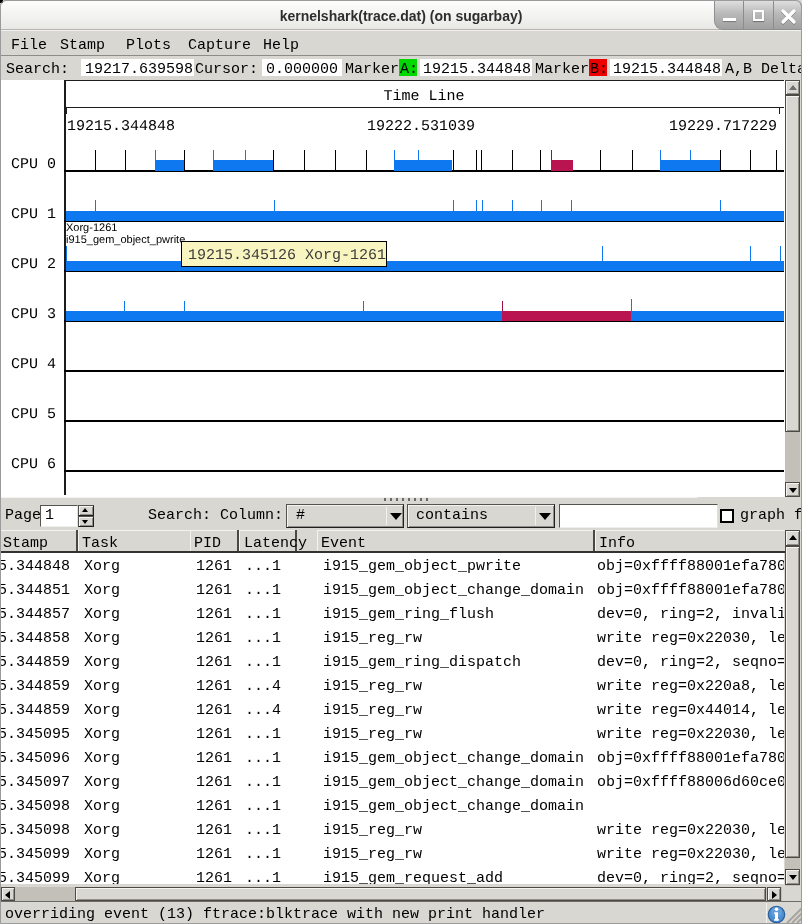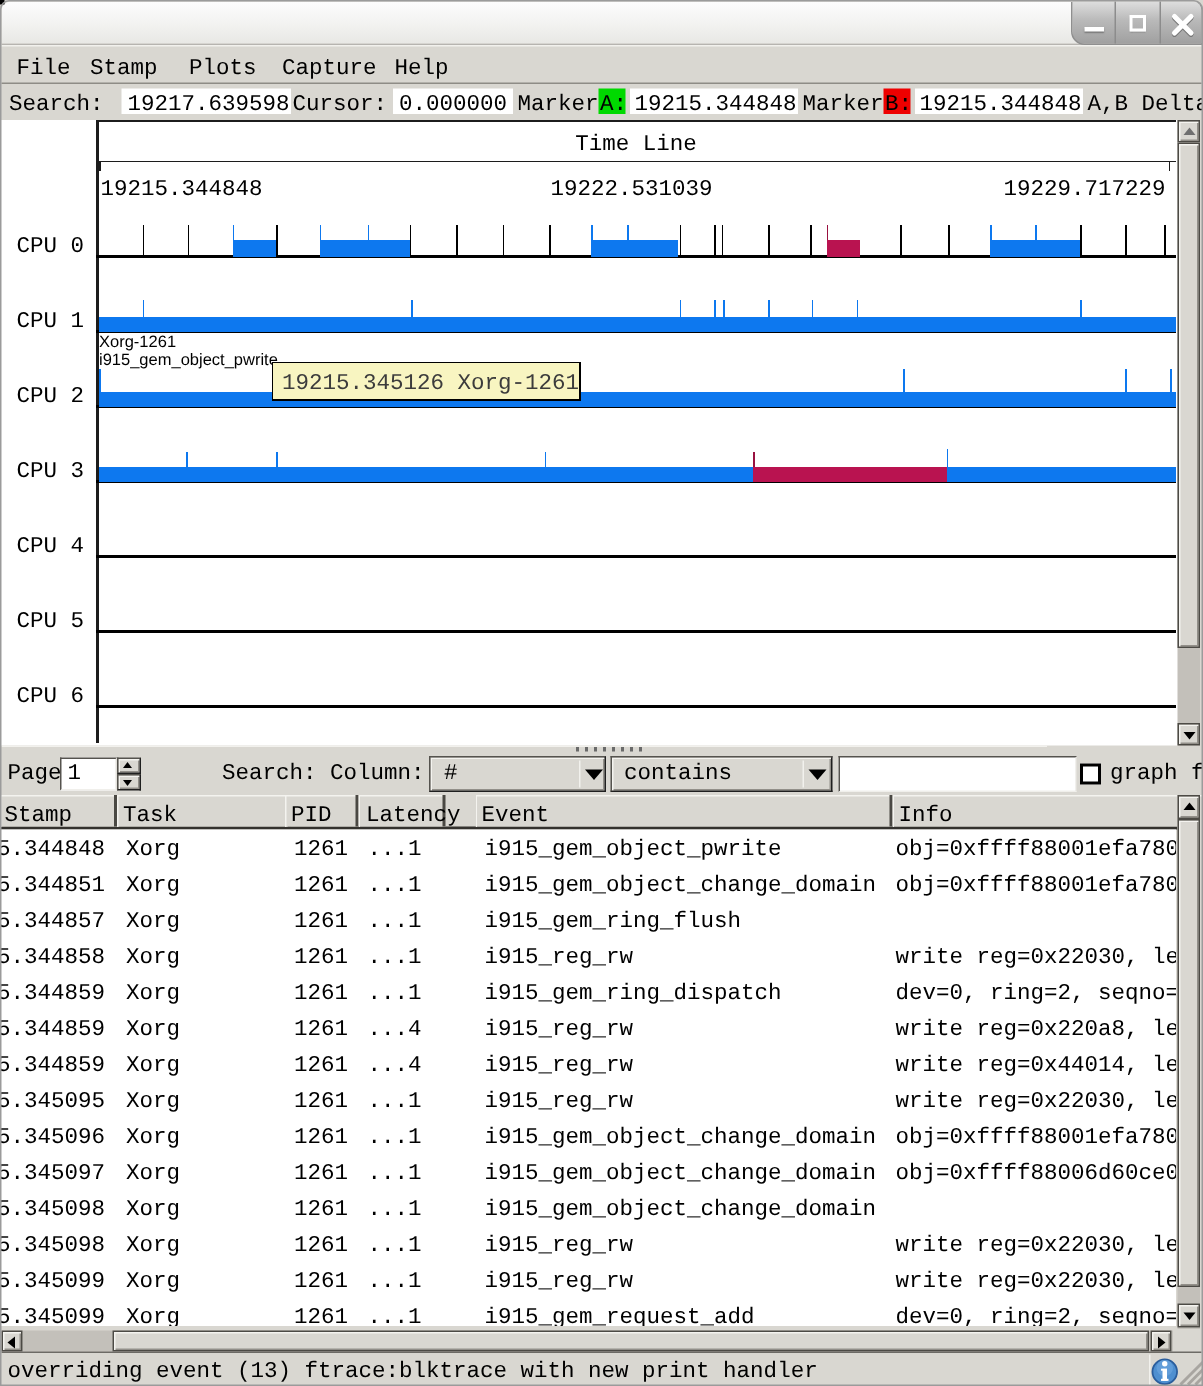--- a/index.html
+++ b/index.html
@@ -49,20 +49,21 @@
 .sbtn { position:absolute; background:#d9d7d1; border:1px solid #4c4a45; box-shadow:inset 1px 1px 0 #f4f3ef, inset -1px -1px 0 #928f89; }
 .thumb { position:absolute; background:#d9d7d1; border:1px solid #4c4a45; box-shadow:inset 1px 1px 0 #f4f3ef, inset -1px -1px 0 #928f89; }
 .track { position:absolute; background:#c3c0ba; }
 
 #status { position:absolute; left:1px; top:901px; width:800px; height:22px; border-top:1px solid #6d6b66; }
 #status span { position:absolute; left:4px; top:4px; white-space:pre; }
 </style></head><body>
 <div id="win">
 
   <div id="titlebar">
+    <div id="title">kernelshark(trace.dat) (on sugarbay)</div>
     <div id="wbtns">
       <div class="wsep" style="left:28px"></div>
       <div class="wsep" style="left:58px"></div>
       <div class="glyph" style="left:8px;top:17px;width:13px;height:3px;background:#fff;box-shadow:0 1px 1px #777"></div>
       <div class="glyph" style="left:38px;top:9px;width:11px;height:11px;border:2px solid #fff;box-shadow:0 1px 1px #777"></div>
       <svg class="glyph" style="left:65px;top:7px" width="17" height="17" viewBox="0 0 17 17">
           <g stroke="#777" stroke-width="3.4" stroke-linecap="round" transform="translate(0,0.9)">
             <line x1="3" y1="3" x2="14" y2="14"></line>
             <line x1="14" y1="3" x2="3" y2="14"></line>
           </g>
@@ -257,20 +258,21 @@
         <span style="left:245px">...1</span>
         <span style="left:323px">i915_gem_object_change_domain</span>
         <span style="left:597px">obj=0xffff88001efa780</span>
       </div>
 <div class="row" style="top:48px">
         <span style="left:-2px">5.344857</span>
         <span style="left:84px">Xorg</span>
         <span style="left:196px">1261</span>
         <span style="left:245px">...1</span>
         <span style="left:323px">i915_gem_ring_flush</span>
+        <span style="left:597px">dev=0, ring=2, invali</span>
       </div>
 <div class="row" style="top:72px">
         <span style="left:-2px">5.344858</span>
         <span style="left:84px">Xorg</span>
         <span style="left:196px">1261</span>
         <span style="left:245px">...1</span>
         <span style="left:323px">i915_reg_rw</span>
         <span style="left:597px">write reg=0x22030, le</span>
       </div>
 <div class="row" style="top:96px">

